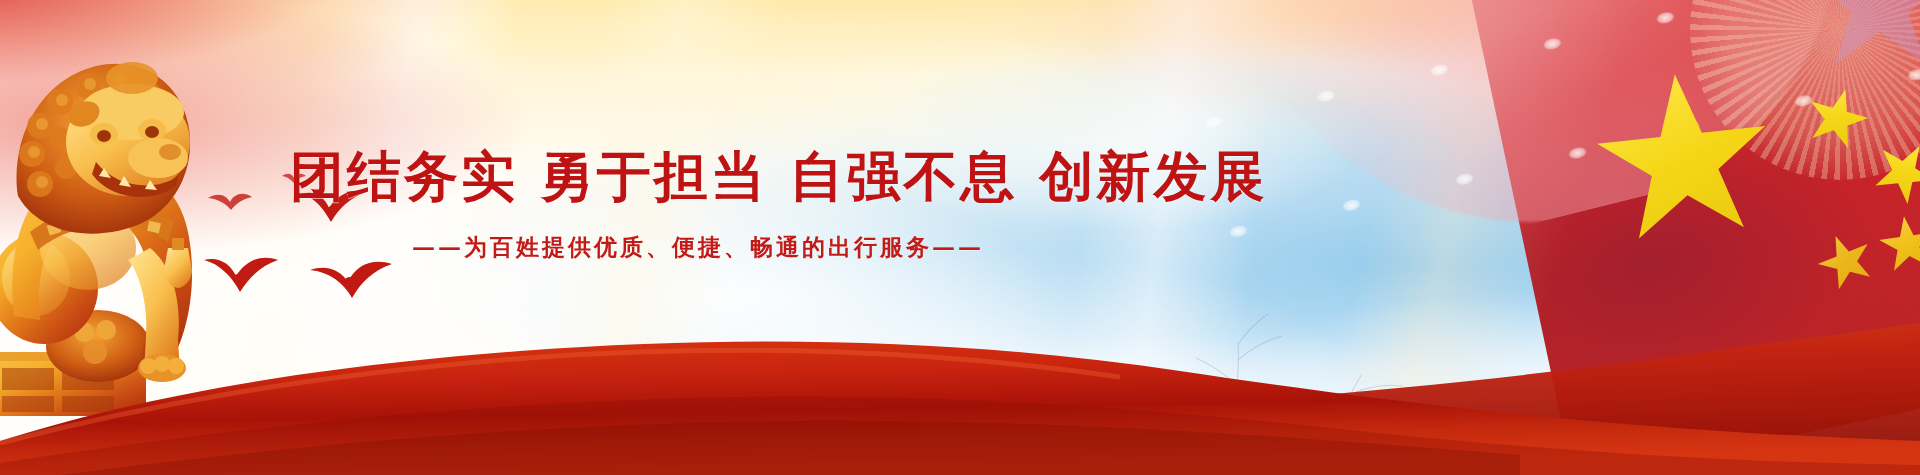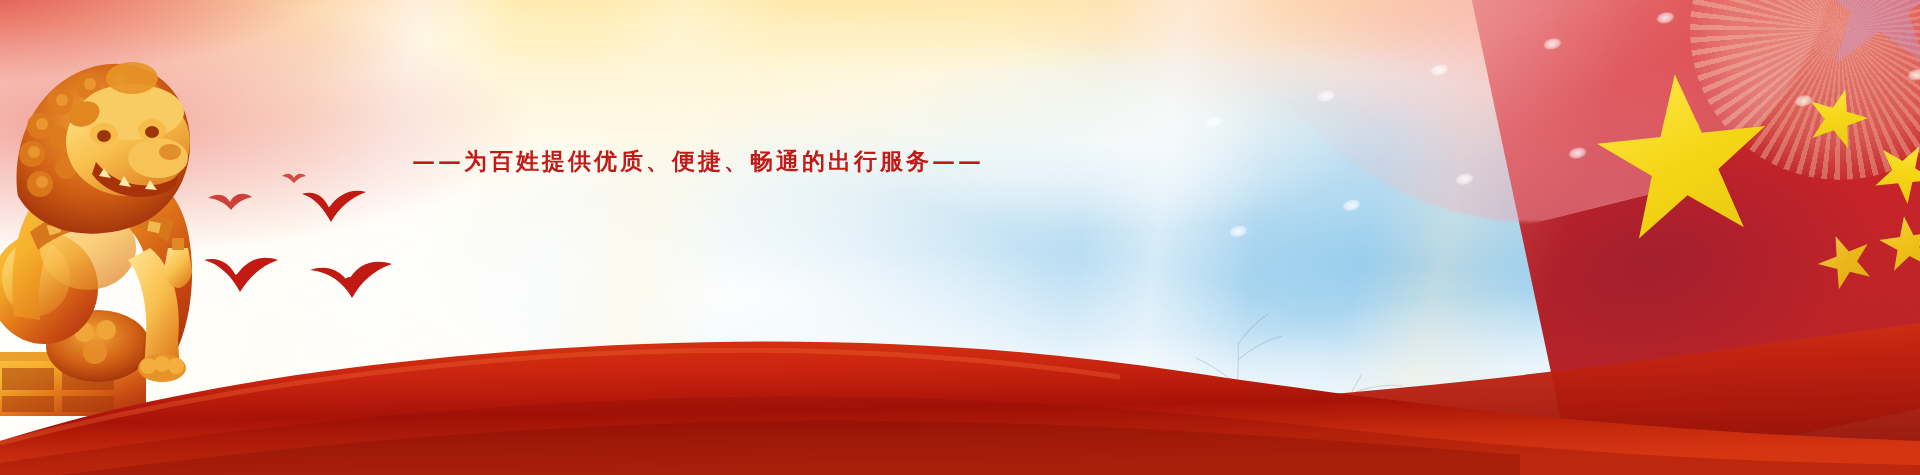--- a/index.html
+++ b/index.html
@@ -177,21 +177,21 @@
     font-family:"DejaVu Serif","Liberation Serif",serif;
     font-weight:700;
     font-size:54px;
     line-height:1.12;
     letter-spacing:3px;
     color:#bf1313;
     white-space:nowrap;
     text-shadow:0 1px 0 rgba(255,255,255,0.55);
   }
   .subline{
-    margin:0 0 0 122px;
+    margin:26px 0 0 122px;
     font-family:"DejaVu Serif","Liberation Serif",serif;
     font-weight:700;
     font-size:23px;
     letter-spacing:3px;
     color:#c21a16;
     white-space:nowrap;
     text-shadow:0 1px 0 rgba(255,255,255,0.5);
   }
 
   
@@ -366,20 +366,21 @@
         <path d="M6 110 C20 106 32 113 38 126 C48 110 64 104 80 110 C63 116 51 127 42 142 C34 127 22 114 6 110 Z"></path>
         <path d="M112 120 C128 114 143 120 150 132 C158 114 176 108 194 114 C176 120 163 132 154 148 C145 132 131 122 112 120 Z"></path>
         <ellipse cx="134" cy="60" rx="5" ry="4"></ellipse>
         <ellipse cx="40" cy="128" rx="5" ry="4"></ellipse>
         <ellipse cx="152" cy="132" rx="6" ry="5"></ellipse>
       </g>
     </svg>
   </div>
 
   <div class="text-block">
+    <h1 class="headline">团结务实  勇于担当  自强不息  创新发展</h1>
     <p class="subline">——为百姓提供优质、便捷、畅通的出行服务——</p>
   </div>
 
   <div class="ribbon">
     <svg viewBox="0 0 1920 210" preserveAspectRatio="none">
       <defs>
         <linearGradient id="silk" x1="0" y1="0" x2="0.25" y2="1">
           <stop offset="0%" stop-color="#d8350f"></stop>
           <stop offset="30%" stop-color="#c92410"></stop>
           <stop offset="58%" stop-color="#a81207"></stop>

